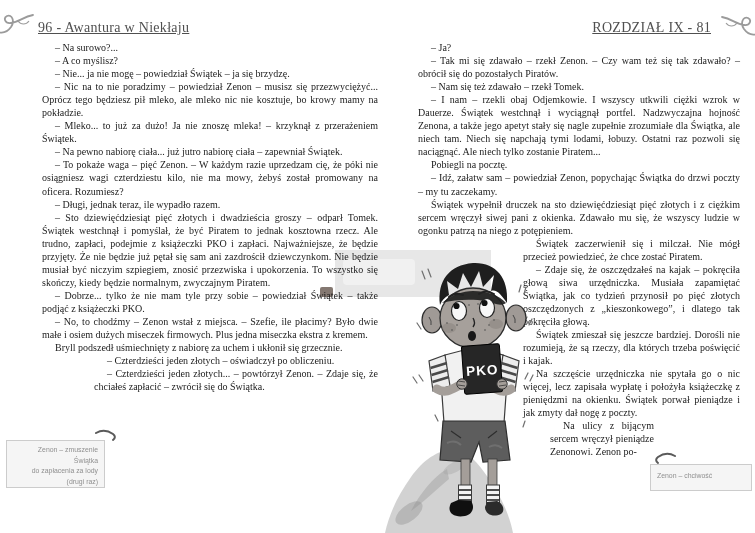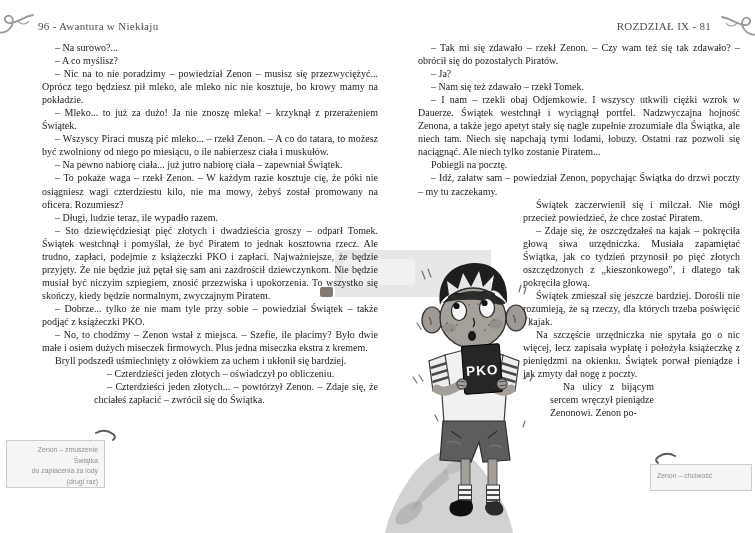--- a/index.html
+++ b/index.html
@@ -2,22 +2,22 @@
 <html><head>
 <meta charset="utf-8">
 <style>
   html,body{margin:0;padding:0;}
   body{
     width:755px;height:533px;position:relative;overflow:hidden;
     background:#ffffff;
     font-family:"Liberation Serif","DejaVu Serif",serif;
   }
   .hdr{
-    position:absolute;top:20px;font-size:11px;color:#4f4f4f;
-    letter-spacing:.3px;white-space:nowrap;
+    position:absolute;top:20px;font-size:14px;color:#4f4f4f;
+    letter-spacing:.3px;white-space:nowrap;text-decoration:underline;
   }
   .hdr-left{left:38px;}
   .hdr-right{right:44px;}
   .flourish{position:absolute;}
   .band{
     position:absolute;left:335px;top:250px;width:156px;height:47px;
     background:#e3e3e3;opacity:.85;
   }
   .band-hi{
     position:absolute;left:8px;top:9px;width:72px;height:26px;
@@ -70,52 +70,53 @@
   </svg>
 
   <div class="band">
     <div class="band-hi"></div>
   </div>
   <div class="notch"></div>
 
   <div class="col col-left">
     <div class="para">– Na surowo?...</div>
     <div class="para">– A co myślisz?</div>
+    <div class="para">– Nie... ja nie mogę – powiedział Świątek – ja się brzydzę.</div>
     <div class="para">– Nic na to nie poradzimy – powiedział Zenon – musisz się przezwyciężyć... Oprócz tego będziesz pił mleko, ale mleko nic nie kosztuje, bo krowy mamy na pokładzie.</div>
     <div class="para">– Mleko... to już za dużo! Ja nie znoszę mleka! – krzyknął z przerażeniem Świątek.</div>
-    <div class="para">– Wszyscy Piraci muszą pić mleko... – rzekł Zenon. – A co do tatara, to możesz być zwolniony od niego po miesiącu, o ile nabierzesz ciała i muskułów.</div>
     <div class="para">– Na pewno nabiorę ciała... już jutro nabiorę ciała – zapewniał Świątek.</div>
-    <div class="para">– To pokaże waga – rzekł Zenon. – W każdym razie kosztuje cię, że póki nie osiągniesz wagi czterdziestu kilo, nie ma mowy, żebyś został promowany na oficera. Rozumiesz?</div>
-    <div class="para">– Długi, ludzie teraz, ile wypadło razem.</div>
+    <div class="para">– To pokaże waga – pięć Zenon. – W każdym razie uprzedzam cię, że póki nie osiągniesz wagi czterdziestu kilo, nie ma mowy, żebyś został promowany na oficera. Rozumiesz?</div>
+    <div class="para">– Długi, jednak teraz, ile wypadło razem.</div>
     <div class="para">– Sto dziewięćdziesiąt pięć złotych i dwadzieścia groszy – odparł Tomek. Świątek westchnął i pomyślał, że być Piratem to jednak kosztowna rzecz. Ale trudno, zapłaci, podejmie z książeczki PKO i zapłaci. Najważniejsze, że będzie przyjęty. Że nie będzie już pętał się sam ani zazdrościł dziewczynkom. Nie będzie musiał być niczyim szpiegiem, znosić przezwiska i upokorzenia. To wszystko się skończy, kiedy będzie normalnym, zwyczajnym Piratem.</div>
     <div class="para">– Dobrze... tylko że nie mam tyle przy sobie – powiedział Świątek – także podjąć z książeczki PKO.</div>
     <div class="para">– No, to chodźmy – Zenon wstał z miejsca. – Szefie, ile płacimy? Było dwie małe i osiem dużych miseczek firmowych. Plus jedna miseczka ekstra z kremem.</div>
-    <div class="para">Bryll podszedł uśmiechnięty z ołówkiem za uchem i ukłonił się bardziej.</div>
+    <div class="para">Bryll podszedł uśmiechnięty z nabiorę za uchem i ukłonił się grzecznie.</div>
     <div class="narrow-left">
       <div class="para">– Czterdzieści jeden złotych – oświadczył po obliczeniu.</div>
       <div class="para">– Czterdzieści jeden złotych... – powtórzył Zenon. – Zdaje się, że chciałeś zapłacić – zwrócił się do Świątka.</div>
     </div>
   </div>
 
   <svg class="flourish" style="left:94px;top:428px;" width="26" height="14" viewBox="0 0 26 14">
     <path d="M2,5 C8,1.5 14,2.5 19,6 C21.5,8 21.5,10 19,12" stroke="#5a5a5a" stroke-width="2" fill="none" stroke-linecap="round"></path>
   </svg>
   <div class="note note-left">
     <div>Zenon – zmuszenie Świątka</div>
     <div>do zapłacenia za lody</div>
     <div>(drugi raz)</div>
   </div>
 
   <div class="col col-right">
+    <div class="para">– Ja?</div>
     <div class="para">– Tak mi się zdawało – rzekł Zenon. – Czy wam też się tak zdawało? – obrócił się do pozostałych Piratów.</div>
-    <div class="para">– Ja?</div>
     <div class="para">– Nam się też zdawało – rzekł Tomek.</div>
     <div class="para">– I nam – rzekli obaj Odjemkowie. I wszyscy utkwili ciężki wzrok w Dauerze. Świątek westchnął i wyciągnął portfel. Nadzwyczajna hojność Zenona, a także jego apetyt stały się nagle zupełnie zrozumiałe dla Świątka, ale niech tam. Niech się napchają tymi lodami, łobuzy. Ostatni raz pozwoli się naciągnąć. Ale niech tylko zostanie Piratem...</div>
     <div class="para">Pobiegli na pocztę.</div>
     <div class="para">– Idź, załatw sam – powiedział Zenon, popychając Świątka do drzwi poczty – my tu zaczekamy.</div>
+    <div class="para">Świątek wypełnił druczek na sto dziewięćdziesiąt pięć złotych i z ciężkim sercem wręczył siwej pani z okienka. Zdawało mu się, że wszyscy ludzie w ogonku patrzą na niego z potępieniem.</div>
     <div class="wrapped">
       <div class="para">Świątek zaczerwienił się i milczał. Nie mógł przecież powiedzieć, że chce zostać Piratem.</div>
       <div class="para">– Zdaje się, że oszczędzałeś na kajak – pokręciła głową siwa urzędniczka. Musiała zapamiętać Świątka, jak co tydzień przynosił po pięć złotych oszczędzonych z „kieszonkowego”, i dlatego tak pokręciła głową.</div>
       <div class="para">Świątek zmieszał się jeszcze bardziej. Dorośli nie rozumieją, że są rzeczy, dla których trzeba poświęcić i kajak.</div>
       <div class="para">Na szczęście urzędniczka nie spytała go o nic więcej, lecz zapisała wypłatę i położyła książeczkę z pieniędzmi na okienku. Świątek porwał pieniądze i jak zmyty dał nogę z poczty.</div>
     </div>
     <div class="narrow-final">
       <div class="para">Na ulicy z bijącym sercem wręczył pieniądze Zenonowi. Zenon po-</div>
     </div>
   </div>

